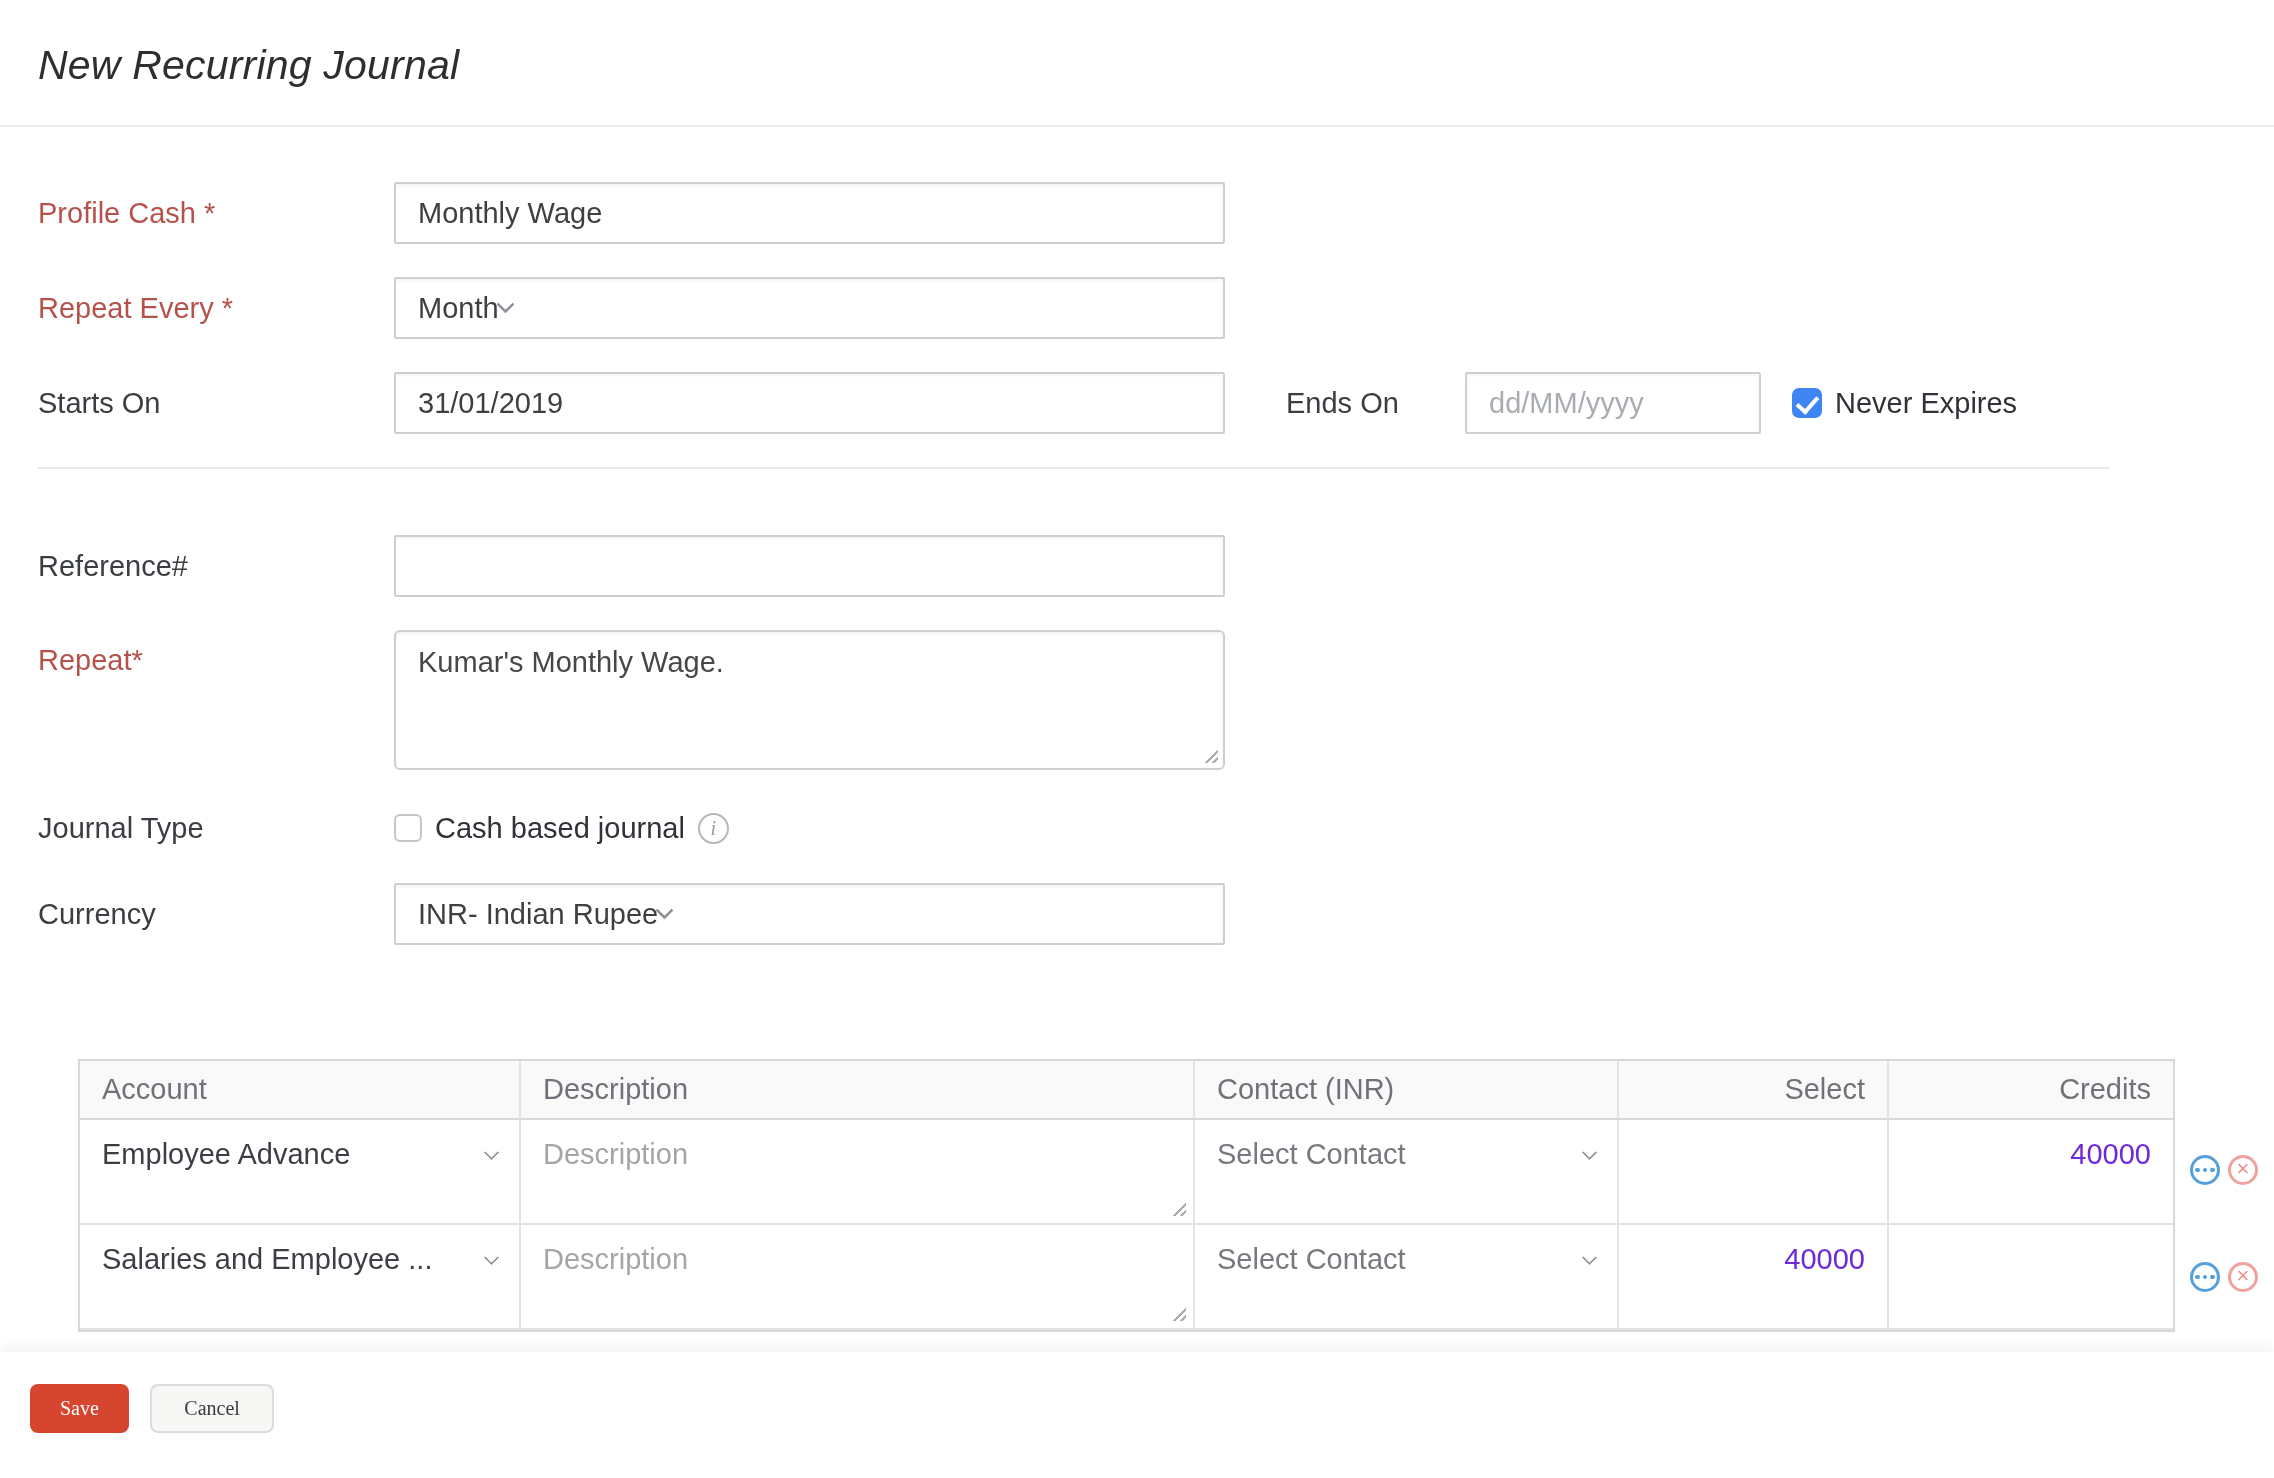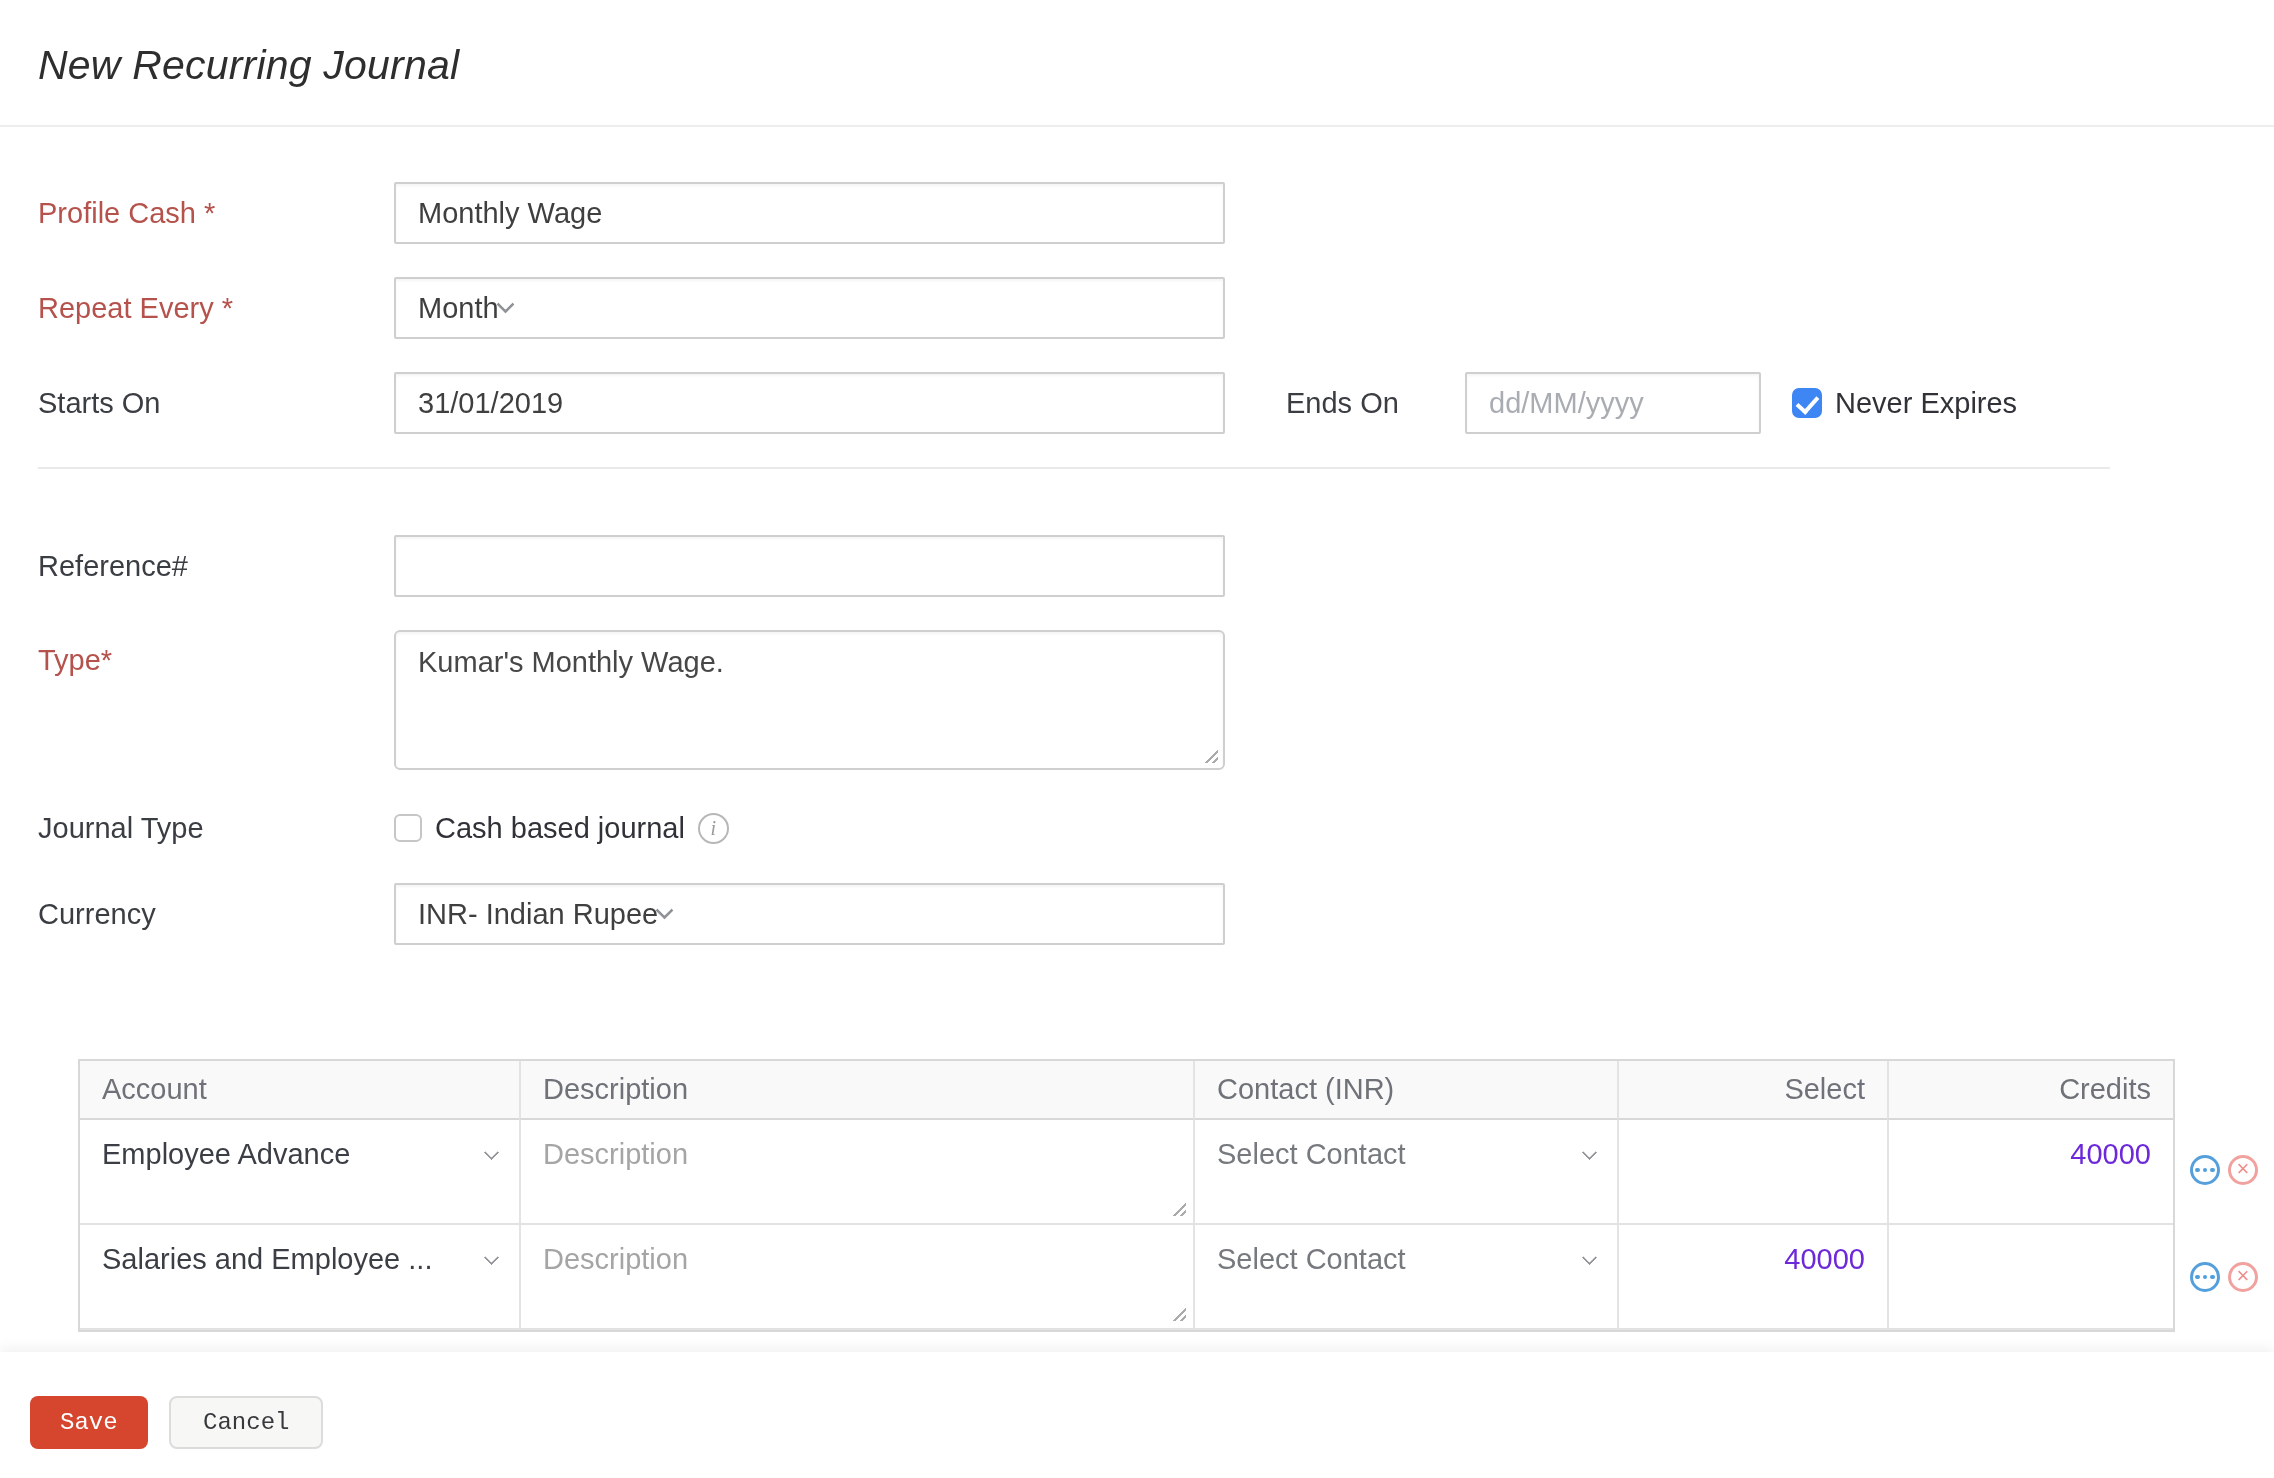--- a/index.html
+++ b/index.html
@@ -77,22 +77,22 @@
     align-items:center; justify-content:center; cursor:pointer; background:#fff; }
   .circle-btn.blue { border:3px solid #55a0dc; }
   .circle-btn.red  { border:3px solid #f1a19e; color:#ee8e8b; font-size:22px;
     line-height:1; padding-bottom:2px; }
   .dots { display:flex; gap:3px; }
   .dots i { width:4.5px; height:4.5px; border-radius:50%; background:#4f9fdd; }
 
   
   .footer { position:absolute; left:0; right:0; bottom:0; height:126px; background:#fff;
     box-shadow:0 -4px 12px rgba(0,0,0,0.06); padding:32px 0 0 30px; z-index:10; }
-  .btn { font-size:24px; border-radius:8px; cursor:pointer;
-         font-family:Liberation Mono, monospace;margin-top:12px; }
+  .btn { font-size:20px; border-radius:8px; cursor:pointer;
+         font-family:Liberation Serif, serif; }
   .btn-save { background:#d6452e; color:#fff; border:none; padding:13px 30px; }
   .btn-cancel { background:#f7f7f5; color:#37393d; border:2px solid #dcdcdc;
                 padding:11px 32px; margin-left:17px; }
 </style>
 </head>
 <body>
 
 <div class="page">
 
   <div class="hdr">
@@ -124,21 +124,21 @@
     </div>
 
     <div class="divider"></div>
 
     <div class="frow">
       <div class="flabel">Reference#</div>
       <input class="control" type="text" value="" style="">
     </div>
 
     <div class="frow top" style="margin-bottom:38px;">
-      <div class="flabel req pt">Type*</div>
+      <div class="flabel req pt">Repeat*</div>
       <div class="notesarea-wrap">
         <textarea class="notesarea" style="">Kumar's Monthly Wage.</textarea>
         <span class="grip"></span>
       </div>
     </div>
 
     <div class="frow" style="margin-bottom:35px; height:40px;">
       <div class="flabel">Journal Type</div>
       <span class="checkbox" style="width:28px;height:28px;border-radius:6px;"></span>
       <span class="cb-label">Cash based journal</span>

